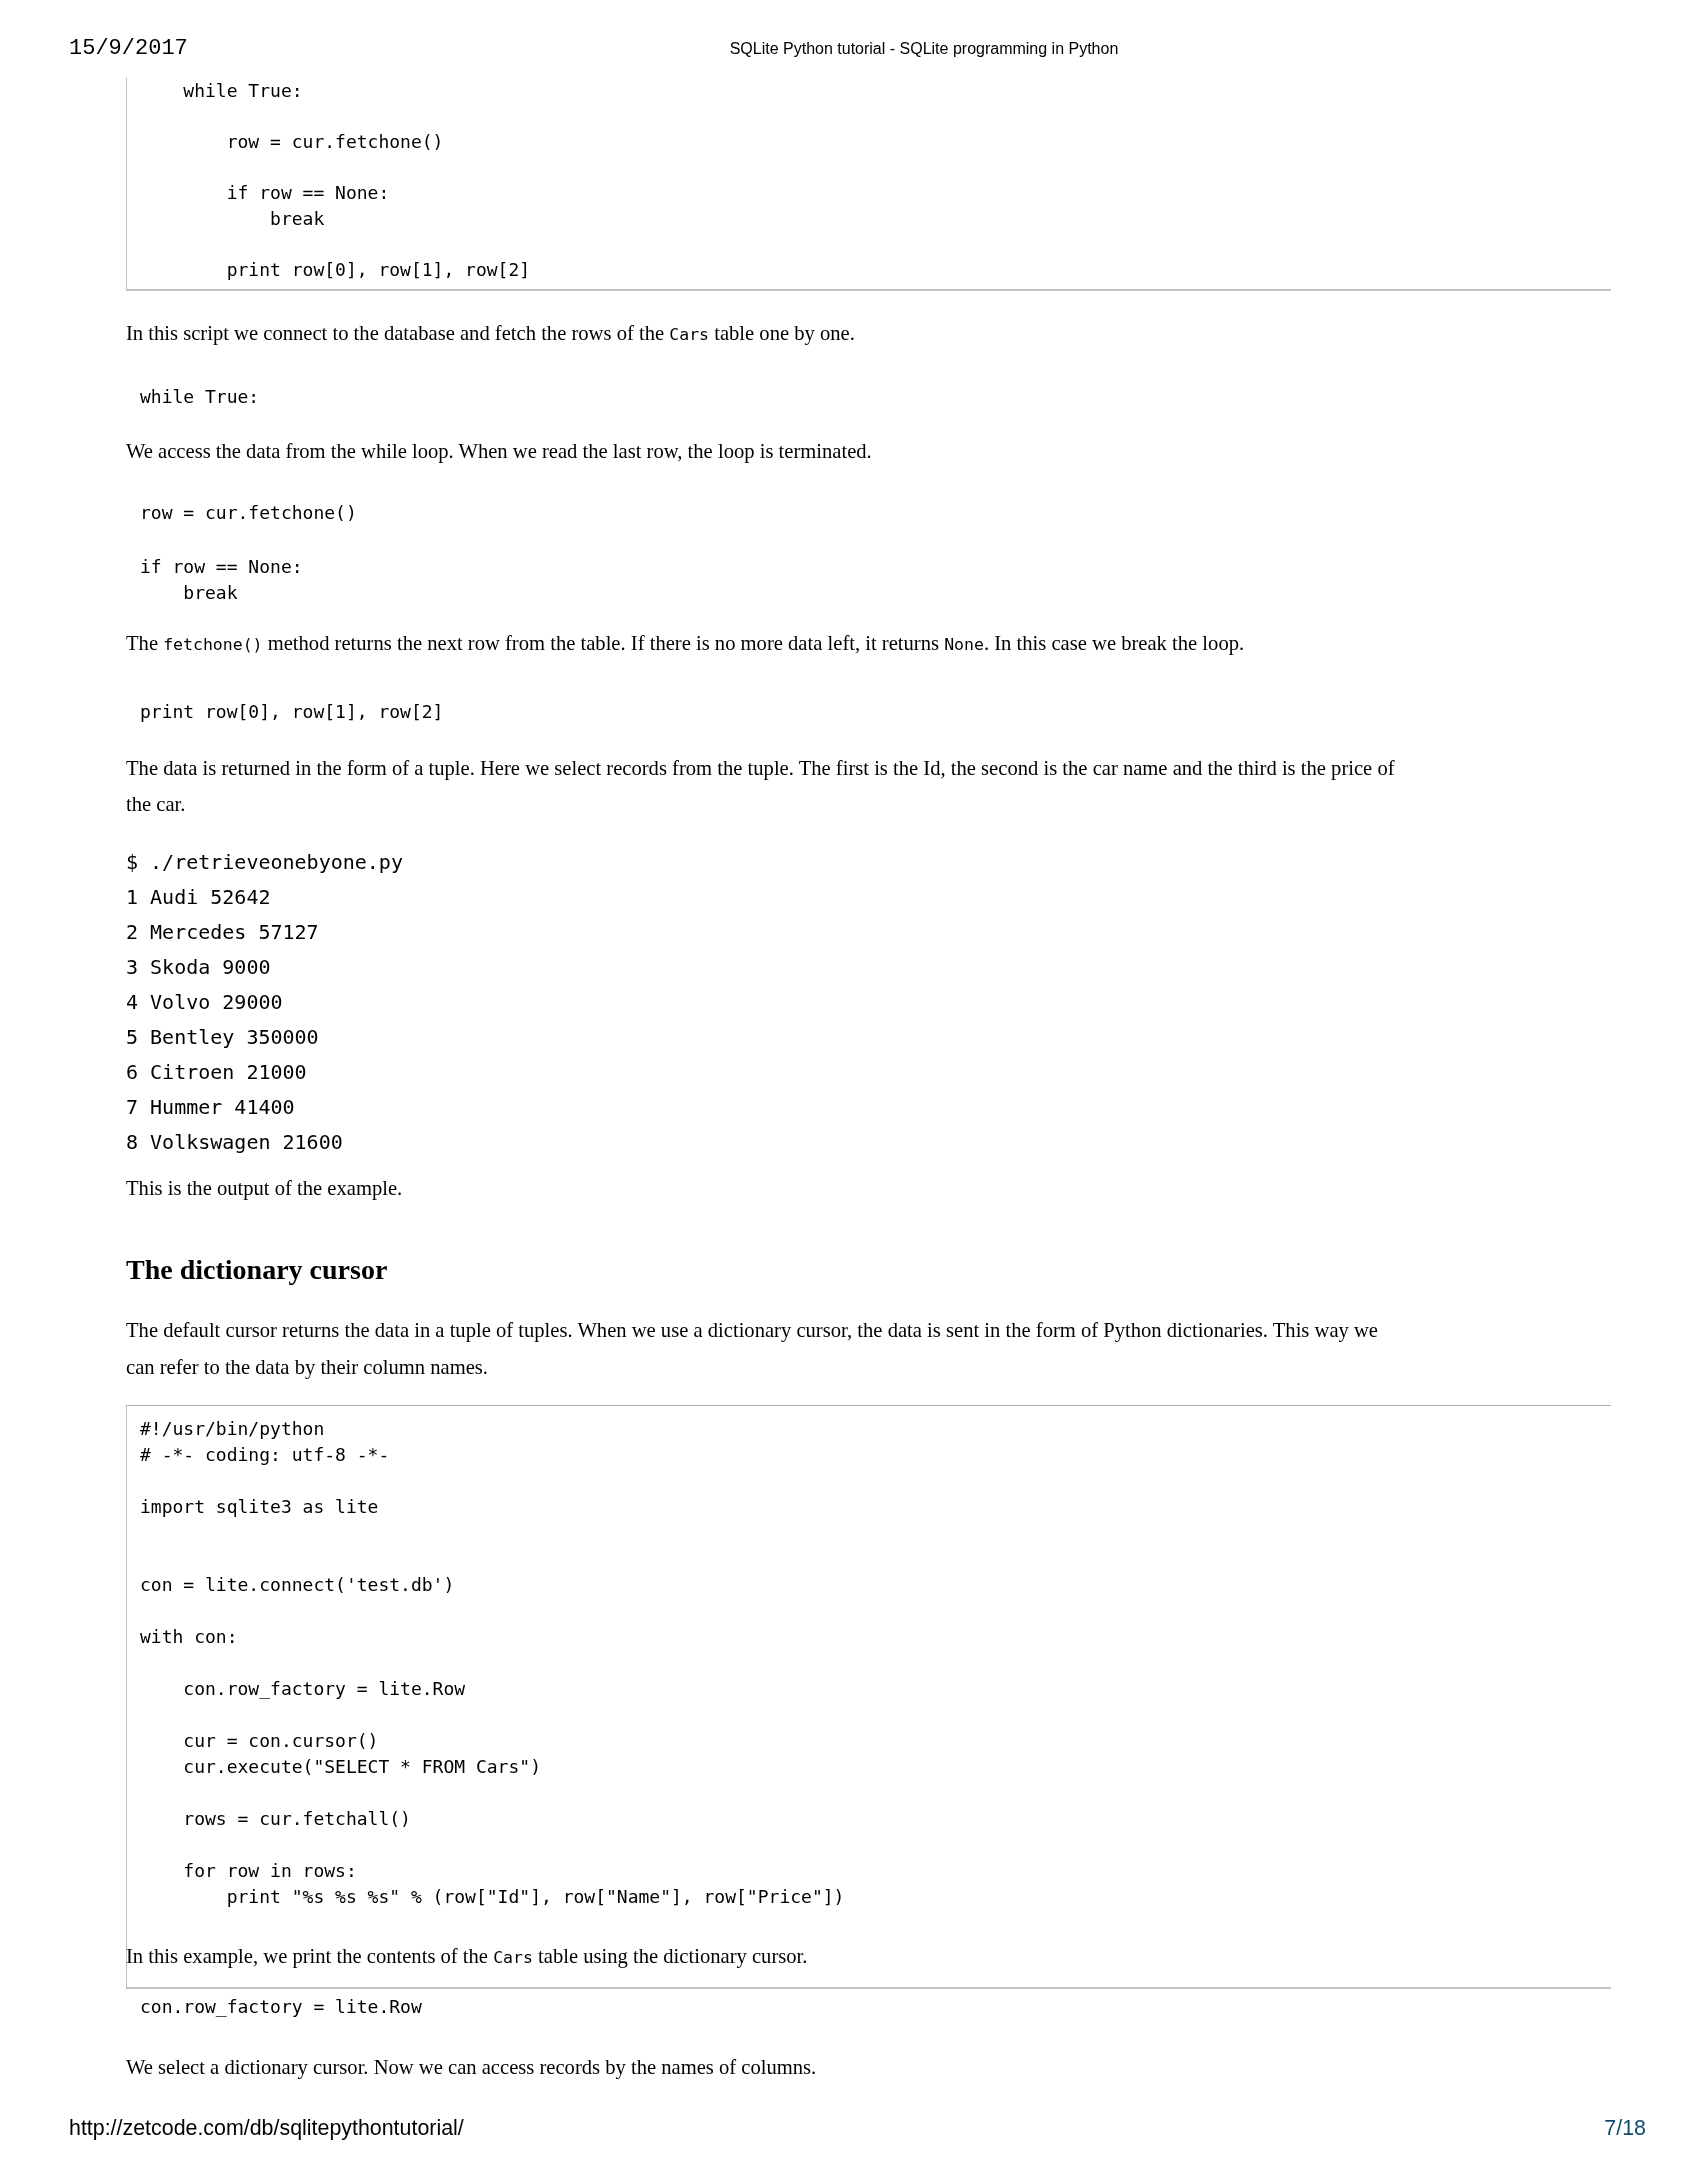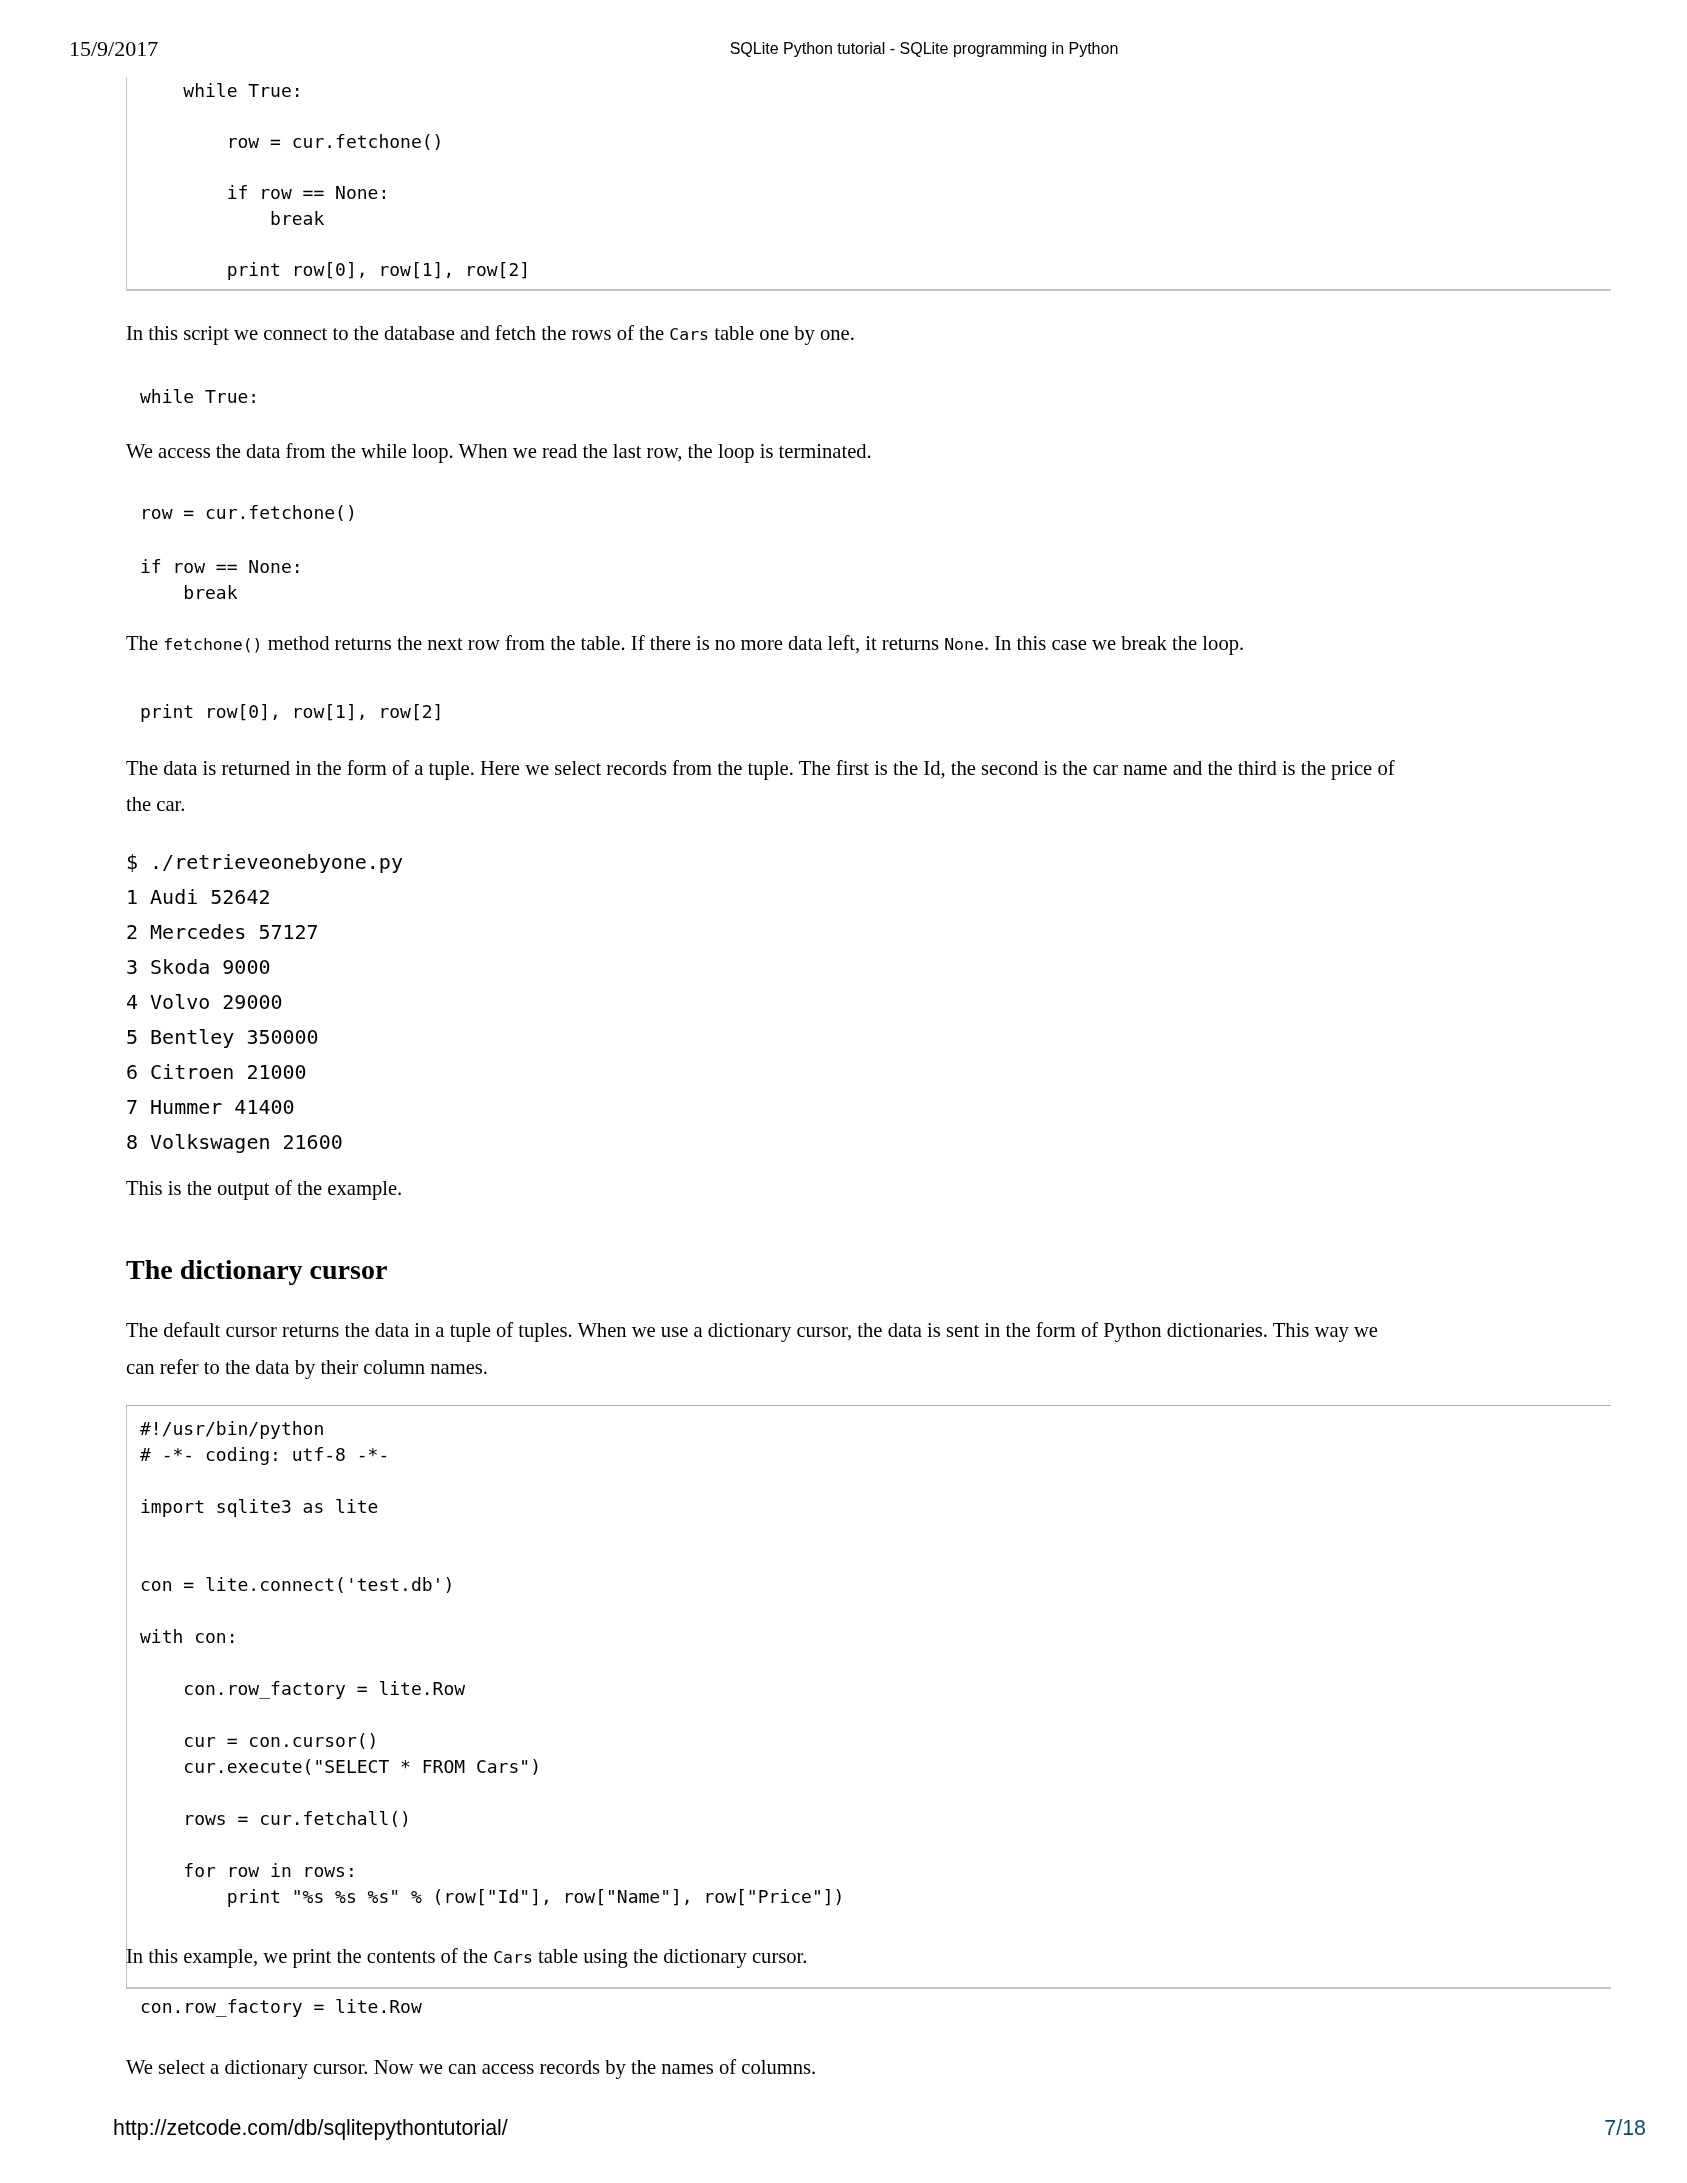--- a/index.html
+++ b/index.html
@@ -3,29 +3,29 @@
 <meta charset="utf-8">
 <style>
   html,body{margin:0;padding:0;}
   body{
     width:1687px;height:2183px;position:relative;overflow:hidden;
     background:#ffffff;color:#000;
     font-family:"Liberation Serif", serif;
   }
   .hdr-date{
     position:absolute;left:69px;top:36px;
-    font-family:Liberation Serif, serif;font-size:22px;line-height:25px;color:#000;white-space:nowrap;text-align:right;
+    font-family:Liberation Mono, monospace;font-size:22px;line-height:25px;color:#000;white-space:nowrap;text-align:right;
   }
   .hdr-title{
     position:absolute;left:924px;top:36px;transform:translateX(-50%);
     font-family:"Liberation Sans", sans-serif;font-size:16px;line-height:25px;color:#000;white-space:nowrap;
   }
   .ftr-url{
     position:absolute;left:69px;top:2115px;
-    font-family:"Liberation Sans", sans-serif;font-size:21.4px;line-height:26px;color:#000;white-space:nowrap;margin-left:44px;
+    font-family:"Liberation Sans", sans-serif;font-size:21.4px;line-height:26px;color:#000;white-space:nowrap;
   }
   .ftr-page{
     position:absolute;right:41px;top:2115px;
     font-family:Liberation Sans, sans-serif;font-size:21.4px;line-height:26px;color:#0c4a6e;white-space:nowrap;
   }
   .codeblock{
     position:absolute;left:126px;width:1485px;box-sizing:border-box;background:#fff;
   }
   .codeblock.continued{
     border-left:1.6px solid #bdbdbd;

